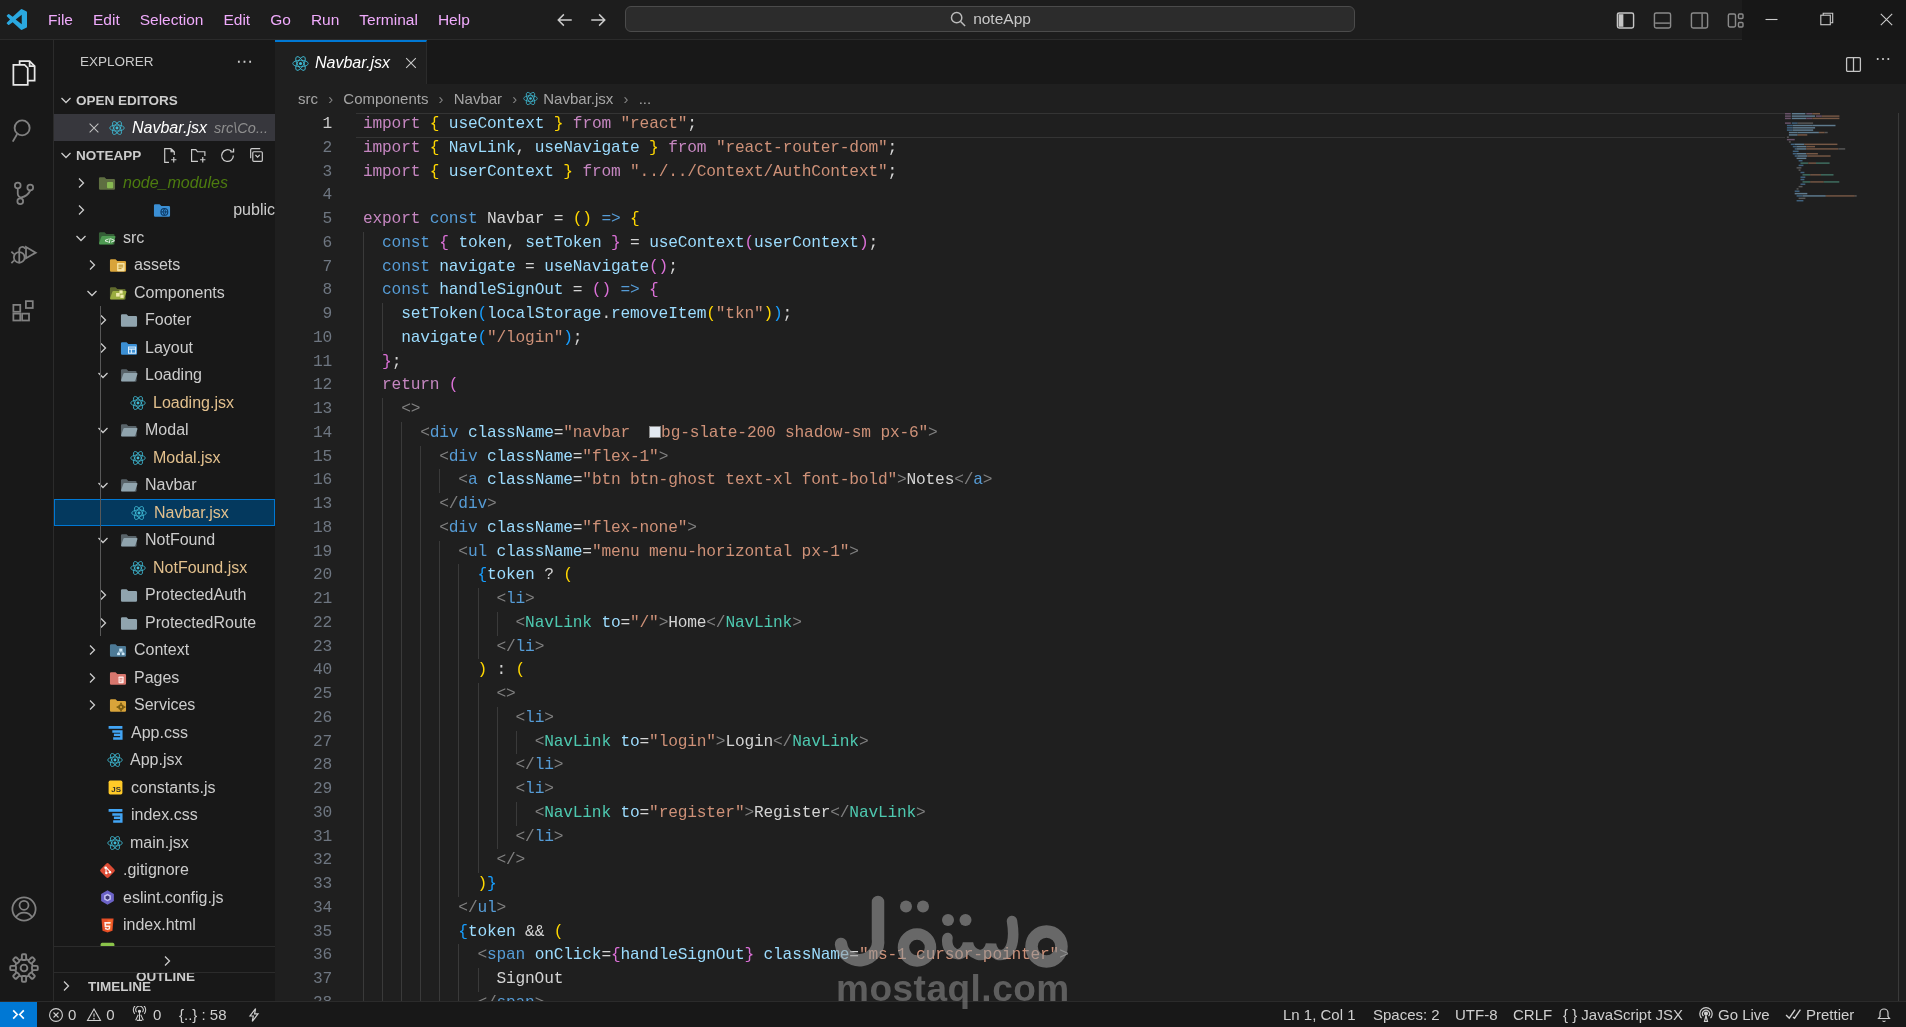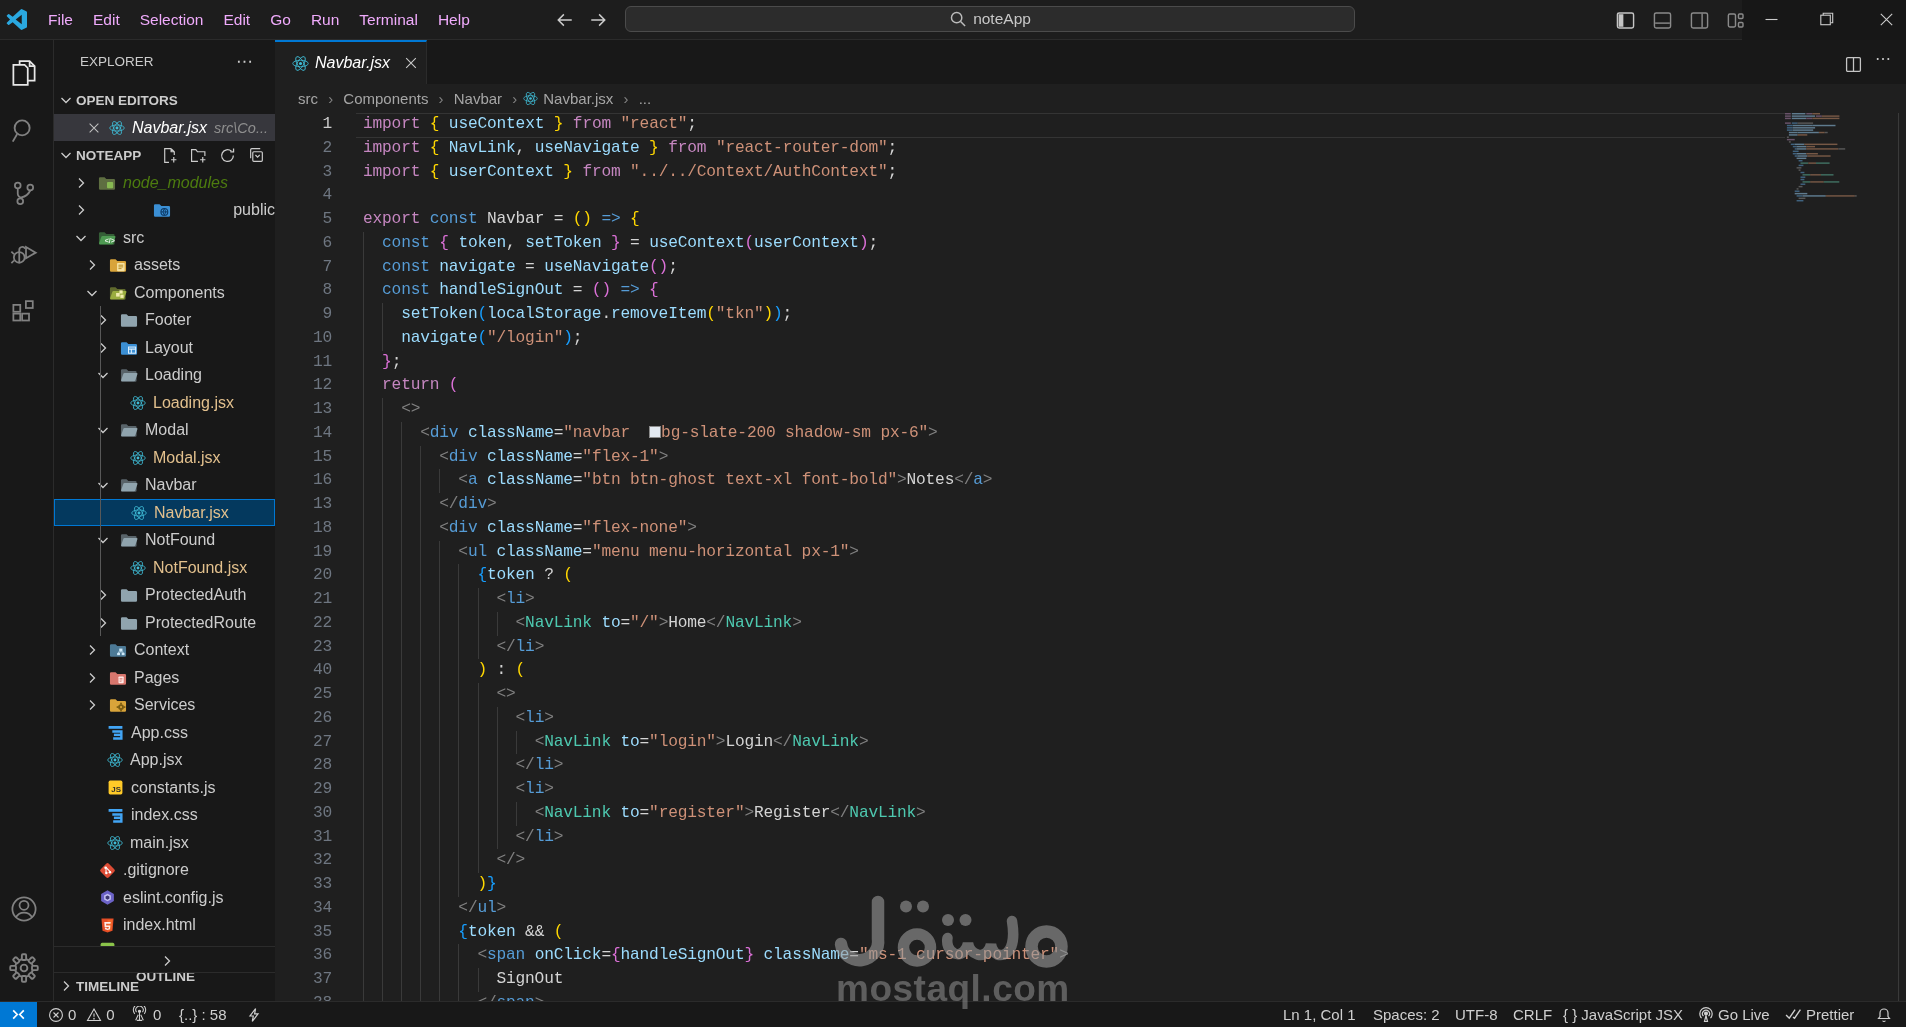--- a/index.html
+++ b/index.html
@@ -611,21 +611,21 @@
 <div style="position:absolute;left:46px;top:266.25px;width:1px;height:330px;background:#585858"></div>
 <div class="sechead" style="top:906.25px;height:26px;border-top:1px solid #2b2b2b;top:906.25px;"></div>
 <div class="sechead" style="top:913px;height:26px;flex-direction:column;">
       <span style="margin-left:4px;display:flex">
         <svg width="16" height="16" viewBox="0 0 16 16" fill="none" stroke="#cccccc" stroke-width="1.3">
           <path d="M6 3.5 10.5 8 6 12.5"></path>
         </svg>
       </span>
       <span style="margin-left:2px">OUTLINE</span>
     </div>
-<div class="sechead" style="top:932.25px;height:28px;">
+<div class="sechead" style="top:932.25px;height:28px;gap:12px;">
       <span style="margin-left:4px;display:flex">
         <svg width="16" height="16" viewBox="0 0 16 16" fill="none" stroke="#cccccc" stroke-width="1.3">
           <path d="M6 3.5 10.5 8 6 12.5"></path>
         </svg>
       </span>
       <span style="margin-left:2px">TIMELINE</span>
     </div>
 <div style="position:absolute;left:0;top:906.25px;width:221px;height:1px;background:#2b2b2b"></div>
 <div style="position:absolute;left:0;top:932.25px;width:221px;height:1px;background:#2b2b2b"></div>
 </div>

